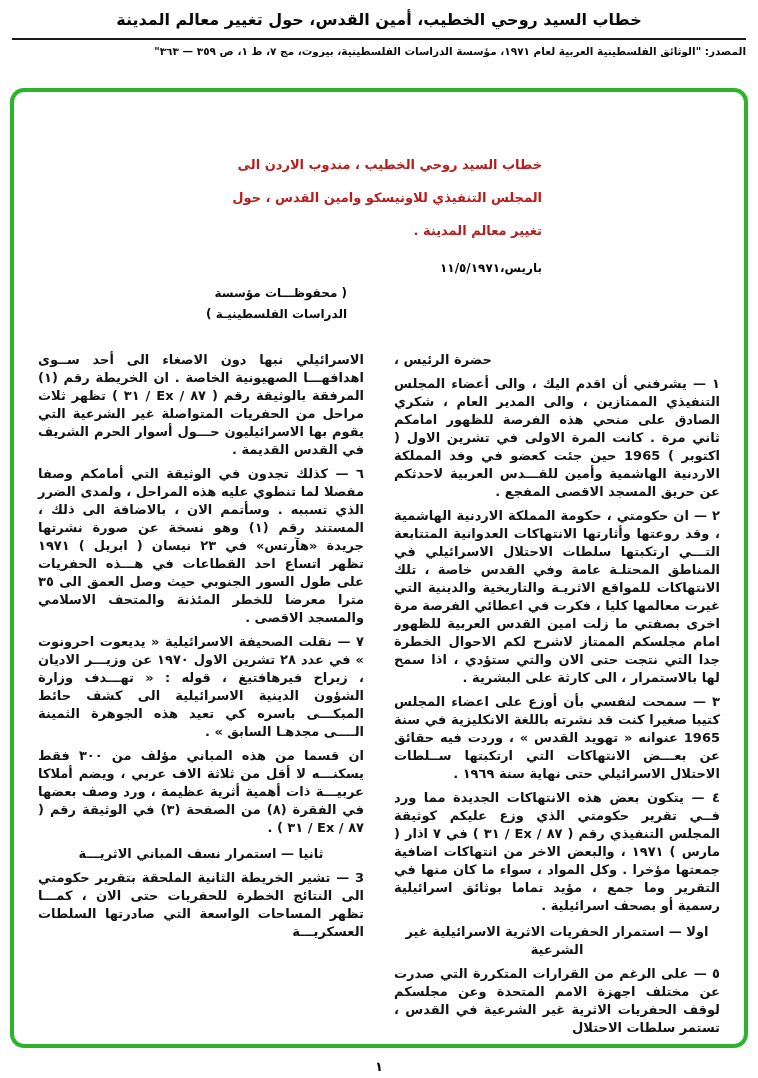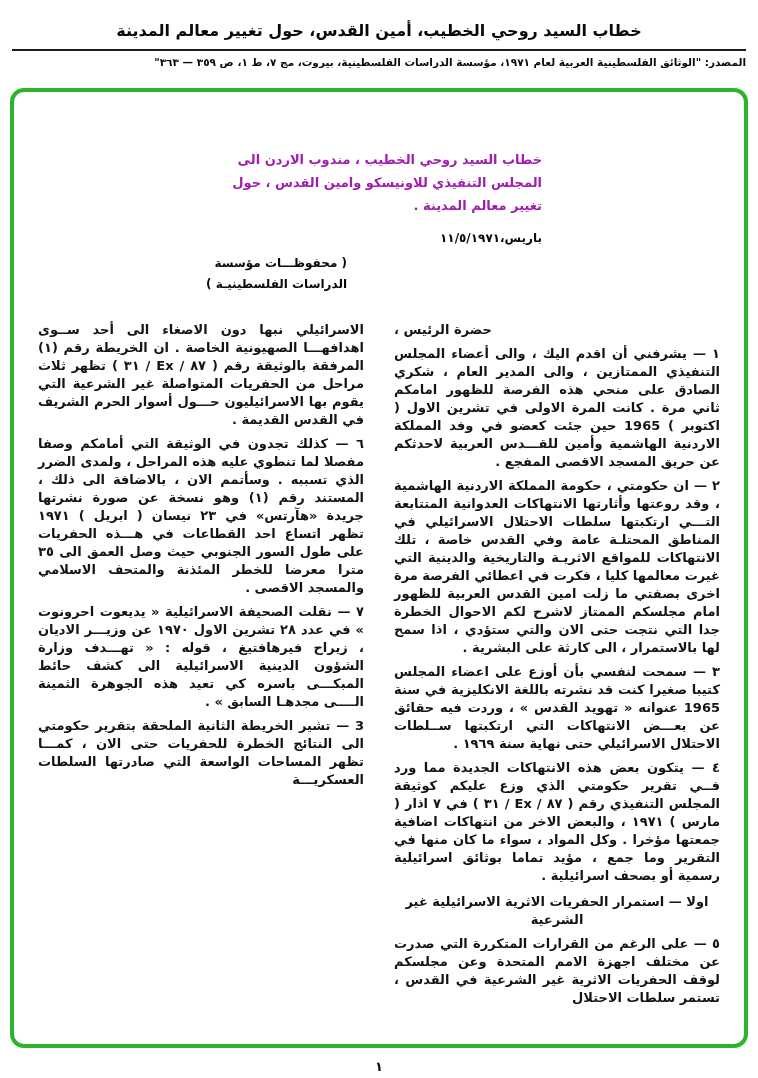--- a/index.html
+++ b/index.html
@@ -7,43 +7,43 @@
     width:758px;height:1078px;
     font-family:"DejaVu Sans",sans-serif;
     direction:rtl;
     color:#111;
     position:relative;
     overflow:hidden;
   }
   .page{position:relative;width:758px;height:1078px;background:#fff;}
 
   
-  .top-header{padding:21px 8px 0 8px;text-align:center;}
+  .top-header{padding:10px 8px 0 8px;text-align:center;}
   .top-title{font-size:16px;font-weight:bold;letter-spacing:0;color:#0a0a0a;}
   .header-rule{border:none;border-top:2px solid #1a1a1a;margin:9px 4px 5px 4px;}
   .source-line{
     font-size:10.5px;font-weight:bold;color:#0a0a0a;
     text-align:right;padding:0 4px;white-space:nowrap;overflow:hidden;
   }
 
   
   .doc-frame{
     position:absolute;left:10px;right:10px;top:88px;bottom:30px;
     border:4px solid #2cb52c;border-radius:14px;
     background:#fff;
     padding:56px 24px 10px 24px;
     box-sizing:border-box;
     overflow:hidden;
   }
 
   
   .title-block{
     width:345px;margin:0 178px 0 auto;
-    font-size:13px;font-weight:bold;line-height:23px;
-    text-align:right;color:#a21caf;
+    font-size:13px;font-weight:bold;line-height:33px;
+    text-align:right;color:#b91c1c;
   }
   .meta-row{
     width:345px;margin:14px 178px 0 auto;
     display:flex;justify-content:space-between;align-items:flex-start;
     font-size:12px;font-weight:bold;color:#0a0a0a;
   }
   .dateline{white-space:nowrap;}
   .archive-note{width:150px;text-align:right;line-height:21px;margin-top:22px;}
 
   
@@ -101,20 +101,22 @@
         <p>٣ — سمحت لنفسي بأن أوزع على اعضاء المجلس كتيبا صغيرا كنت قد نشرته باللغة الانكليزية في سنة 1965 عنوانه « تهويد القدس » ، وردت فيه حقائق عن بعـــض الانتهاكات التي ارتكبتها ســلطات الاحتلال الاسرائيلي حتى نهاية سنة ١٩٦٩ .</p>
         <p>٤ — يتكون بعض هذه الانتهاكات الجديدة مما ورد فــي تقرير حكومتي الذي وزع عليكم كوثيقة المجلس التنفيذي رقم ( ٨٧ / Ex / ٣١ ) في ٧ اذار ( مارس ) ١٩٧١ ، والبعض الاخر من انتهاكات اضافية جمعتها مؤخرا . وكل المواد ، سواء ما كان منها في التقرير وما جمع ، مؤيد تماما بوثائق اسرائيلية رسمية أو بصحف اسرائيلية .</p>
         <p class="section-heading">اولا — استمرار الحفريات الاثرية الاسرائيلية غير الشرعية</p>
         <p>٥ — على الرغم من القرارات المتكررة التي صدرت عن مختلف اجهزة الامم المتحدة وعن مجلسكم لوقف الحفريات الاثرية غير الشرعية في القدس ، تستمر سلطات الاحتلال</p>
       </div>
 
       <div class="col">
         <p>الاسرائيلي نبها دون الاصغاء الى أحد ســوى اهدافهـــا الصهيونية الخاصة . ان الخريطة رقم (١) المرفقة بالوثيقة رقم ( ٨٧ / Ex / ٣١ ) تظهر ثلاث مراحل من الحفريات المتواصلة غير الشرعية التي يقوم بها الاسرائيليون حـــول أسوار الحرم الشريف في القدس القديمة .</p>
         <p>٦ — كذلك تجدون في الوثيقة التي أمامكم وصفا مفصلا لما تنطوي عليه هذه المراحل ، ولمدى الضرر الذي تسببه . وسأتمم الان ، بالاضافة الى ذلك ، المستند رقم (١) وهو نسخة عن صورة نشرتها جريدة «هآرتس» في ٢٣ نيسان ( ابريل ) ١٩٧١ تظهر اتساع احد القطاعات في هـــذه الحفريات على طول السور الجنوبي حيث وصل العمق الى ٣٥ مترا معرضا للخطر المئذنة والمتحف الاسلامي والمسجد الاقصى .</p>
         <p>٧ — نقلت الصحيفة الاسرائيلية « يديعوت احرونوت » في عدد ٢٨ تشرين الاول ١٩٧٠ عن وزيـــر الاديان ، زيراح فيرهافتيغ ، قوله : « تهـــدف وزارة الشؤون الدينية الاسرائيلية الى كشف حائط المبكـــى باسره كي تعيد هذه الجوهرة الثمينة الــــى مجدهـا السابق » .</p>
+        <p>ان قسما من هذه المباني مؤلف من ٣٠٠ فقط يسكنـــه لا أقل من ثلاثة الاف عربي ، ويضم أملاكا عربيـــة ذات أهمية أثرية عظيمة ، ورد وصف بعضها في الفقرة (٨) من الصفحة (٣) في الوثيقة رقم ( ٨٧ / Ex / ٣١ ) .</p>
+        <p class="section-heading">ثانيا — استمرار نسف المباني الاثريـــة</p>
         <p>3 — تشير الخريطة الثانية الملحقة بتقرير حكومتي الى النتائج الخطرة للحفريات حتى الان ، كمـــا تظهر المساحات الواسعة التي صادرتها السلطات العسكريـــة</p>
       </div>
 
     </div>
   </div>
 
   <div class="page-number">١</div>
 
 </div>
 

